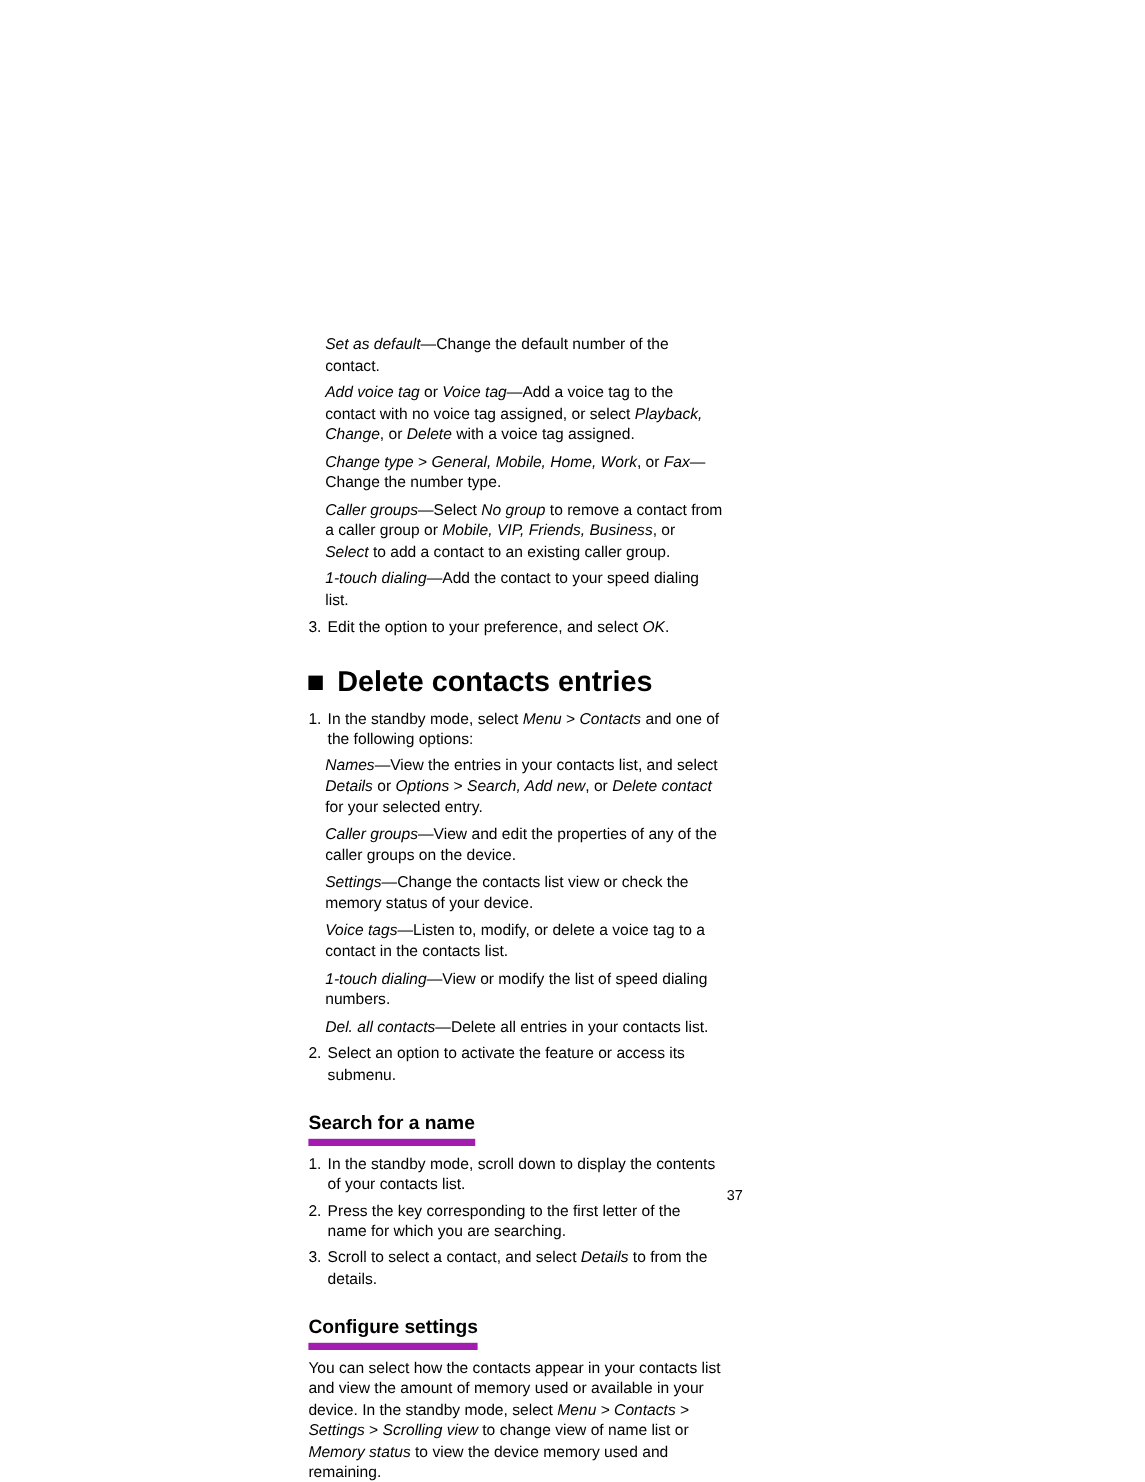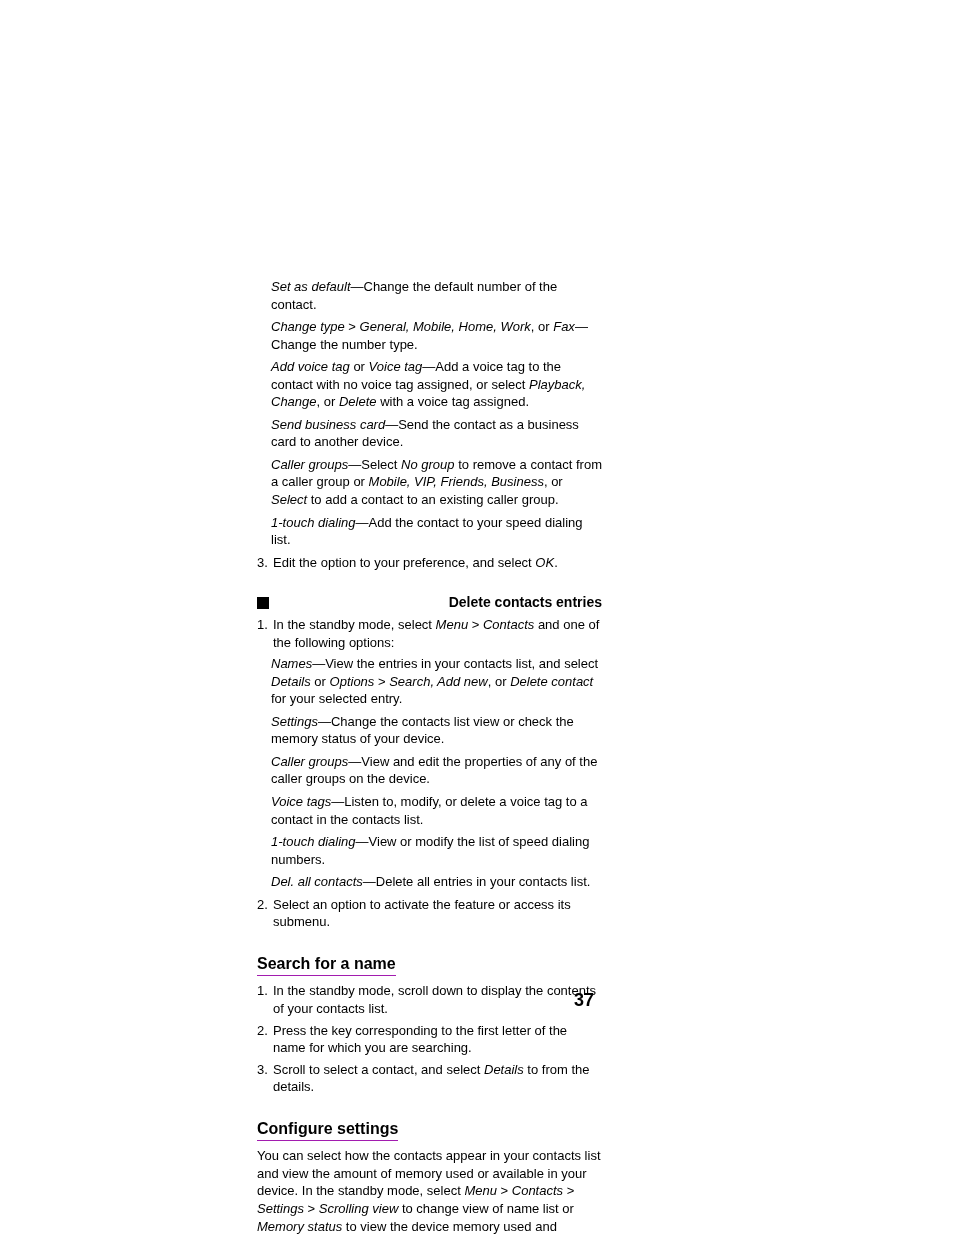--- a/index.html
+++ b/index.html
@@ -20,66 +20,62 @@
     line-height: 1.35;
   }
   .italic { font-style: italic; }
   .para { margin: 0 0 5px 0; }
   .block-list { padding-left: 14px; }
   .num-item { display: flex; margin: 0 0 4px 0; }
   .num-item .num { width: 16px; flex: 0 0 16px; }
   .num-item .txt { flex: 1 1 auto; }
   h2.section {
     font-weight: 700;
-    font-size: 14px;
+    font-size: 24px;
     margin: 22px 0 4px 0;
     display: flex;
     align-items: center;
     gap: 12px;
-    justify-content: space-between;
   }
   h2.section .bullet {
     display: inline-block;
     width: 12px; height: 12px;
     background: #000;
   }
   h3.subsection {
     font-weight: 700;
     font-size: 16px;
     margin: 18px 0 6px 0;
-    border-bottom: 1px solid #a21caf;
+    border-bottom: 6px solid #a21caf;
     display: inline-block;
     padding-bottom: 1px;
   }
   .pagenum {
     position: absolute;
-    right: 235px;
+    right: 210px;
     top: 988px;
-    font-weight: 700;
-    font-size: 18px;
+    font-weight: 400;
+    font-size: 12px;
   }
   .body-text { margin: 0 0 4px 0; }
 </style>
 </head>
 <body>
 
 <div class="page">
 
   <div class="block-list">
     <p class="para">
       <span class="italic">Set as default</span><span>—Change the default number of the contact.</span>
     </p>
     <p class="para">
-      <span class="italic">Change type</span><span> &gt; </span><span class="italic">General, Mobile, Home, Work</span><span>, or </span><span class="italic">Fax</span><span>—Change the number type.</span>
-    </p>
-    <p class="para">
       <span class="italic">Add voice tag</span><span> or </span><span class="italic">Voice tag</span><span>—Add a voice tag to the contact with no voice tag assigned, or select </span><span class="italic">Playback, Change</span><span>, or </span><span class="italic">Delete</span><span> with a voice tag assigned.</span>
     </p>
     <p class="para">
-      <span class="italic">Send business card</span><span>—Send the contact as a business card to another device.</span>
+      <span class="italic">Change type</span><span> &gt; </span><span class="italic">General, Mobile, Home, Work</span><span>, or </span><span class="italic">Fax</span><span>—Change the number type.</span>
     </p>
     <p class="para">
       <span class="italic">Caller groups</span><span>—Select </span><span class="italic">No group</span><span> to remove a contact from a caller group or </span><span class="italic">Mobile, VIP, Friends, Business</span><span>, or </span><span class="italic">Select</span><span> to add a contact to an existing caller group.</span>
     </p>
     <p class="para">
       <span class="italic">1-touch dialing</span><span>—Add the contact to your speed dialing list.</span>
     </p>
   </div>
 
   <div class="num-item">
@@ -100,24 +96,24 @@
     <span class="txt">
       <span>In the standby mode, select </span><span class="italic">Menu</span><span> &gt; </span><span class="italic">Contacts</span><span> and one of the following options:</span>
     </span>
   </div>
 
   <div class="block-list">
     <p class="para">
       <span class="italic">Names</span><span>—View the entries in your contacts list, and select </span><span class="italic">Details</span><span> or </span><span class="italic">Options</span><span> &gt; </span><span class="italic">Search, Add new</span><span>, or </span><span class="italic">Delete contact</span><span> for your selected entry.</span>
     </p>
     <p class="para">
-      <span class="italic">Settings</span><span>—Change the contacts list view or check the memory status of your device.</span>
+      <span class="italic">Caller groups</span><span>—View and edit the properties of any of the caller groups on the device.</span>
     </p>
     <p class="para">
-      <span class="italic">Caller groups</span><span>—View and edit the properties of any of the caller groups on the device.</span>
+      <span class="italic">Settings</span><span>—Change the contacts list view or check the memory status of your device.</span>
     </p>
     <p class="para">
       <span class="italic">Voice tags</span><span>—Listen to, modify, or delete a voice tag to a contact in the contacts list.</span>
     </p>
     <p class="para">
       <span class="italic">1-touch dialing</span><span>—View or modify the list of speed dialing numbers.</span>
     </p>
     <p class="para">
       <span class="italic">Del. all contacts</span><span>—Delete all entries in your contacts list.</span>
     </p>

